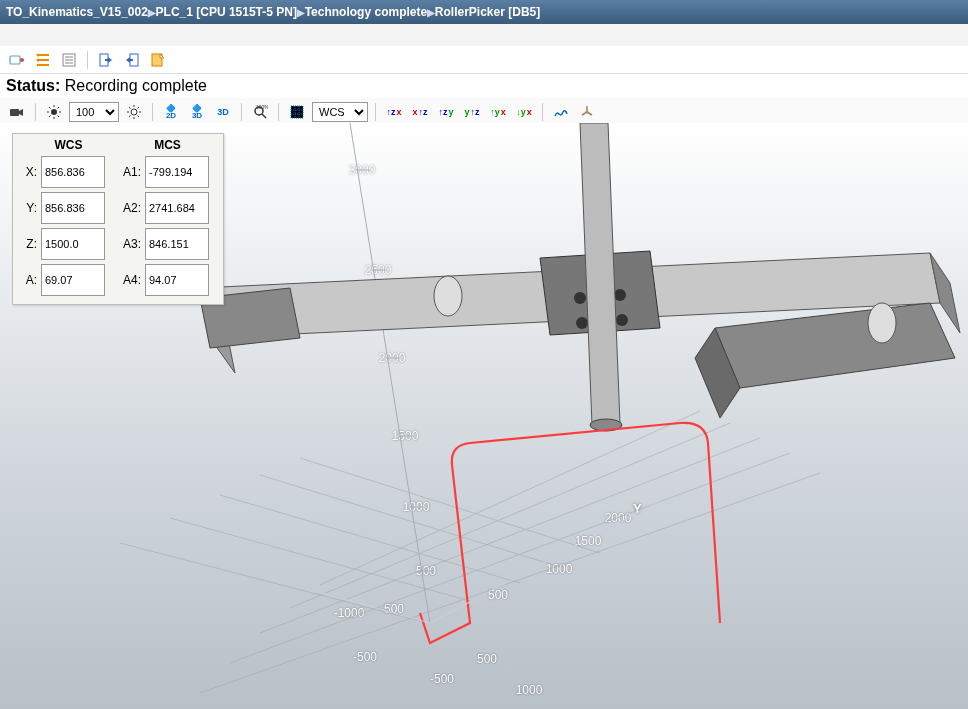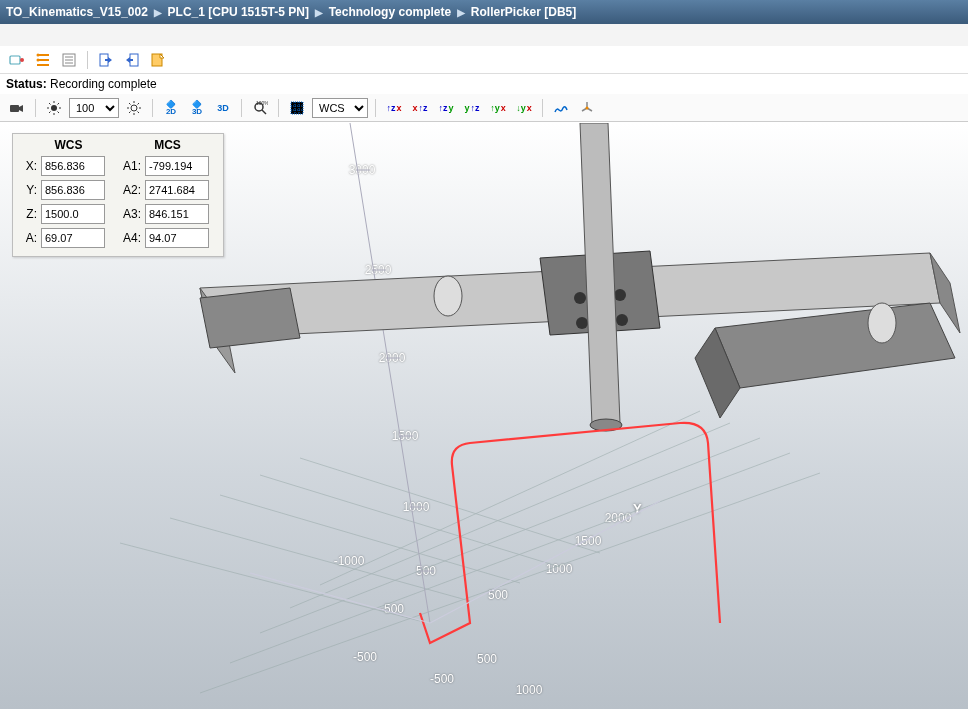--- a/index.html
+++ b/index.html
@@ -13,21 +13,20 @@
     position: relative;
   }
   .breadcrumb {
     background: linear-gradient(#5a7fa3, #3a5a7a);
     color: #fff;
     height: 24px;
     display: flex;
     align-items: center;
     padding: 0 6px;
     font-size: 12px;
-    gap: 6px;
     font-weight: 600;
   }
   .breadcrumb .sep { color: #cde; font-size: 10px; }
   .menubar { height: 22px; background: #f4f4f4; }
   .toolbar1 {
     height: 28px;
     display: flex;
     align-items: center;
     padding: 0 6px;
     gap: 4px;
@@ -36,21 +35,21 @@
   .tb-btn {
     width: 22px; height: 22px;
     display: flex; align-items: center; justify-content: center;
     border: 1px solid transparent;
     border-radius: 2px;
     cursor: pointer;
   }
   .tb-sep { width:1px; height:18px; background:#ccc; margin:0 3px; }
   .status-line {
     padding: 3px 6px;
-    font-size: 12px;
+    font-size: 16px;
   }
   .status-line .lbl { font-weight: bold; }
   .toolbar2 {
     height: 28px;
     display: flex;
     align-items: center;
     padding: 0 6px;
     gap: 4px;
     border-bottom: 1px solid #ccc;
     background: #fafafa;
@@ -89,21 +88,21 @@
   .coord-head .w { flex: 1; text-align: center; }
   .coord-row {
     display: flex;
     align-items: center;
     gap: 4px;
     margin-top: 4px;
   }
   .coord-row .lbl { width: 18px; text-align: right; font-size: 12px; }
   .coord-row input {
     width: 64px;
-    height: 20px;
+    height: 32px;
     font-size: 11px;
     border: 1px solid #999;
     padding: 0 3px;
     background: #fff;
   }
   .coord-row .lbl2 { width: 24px; text-align: right; margin-left: 8px; }
   .scene {
     position: absolute; inset: 0;
     z-index: 5;
   }
@@ -377,21 +376,21 @@
 
   <div class="tick" style="left:362px;top:47px">3000</div>
   <div class="tick" style="left:378px;top:147px">2500</div>
   <div class="tick" style="left:392px;top:235px">2000</div>
   <div class="tick" style="left:405px;top:313px">1500</div>
   <div class="tick" style="left:416px;top:384px">1000</div>
   <div class="tick" style="left:426px;top:448px">500</div>
   <div class="tick" style="left:442px;top:556px">-500</div>
   <div class="tick" style="left:365px;top:534px">-500</div>
   <div class="tick" style="left:392px;top:486px">-500</div>
-  <div class="tick" style="left:349px;top:438px">-1000</div>
+  <div class="tick" style="left:349px;top:490px">-1000</div>
 
   <div class="tick" style="left:498px;top:472px">500</div>
   <div class="tick" style="left:559px;top:446px">1000</div>
   <div class="tick" style="left:588px;top:418px">1500</div>
   <div class="tick" style="left:618px;top:395px">2000</div>
   <div class="tick" style="left:487px;top:536px">500</div>
   <div class="tick" style="left:529px;top:567px">1000</div>
 
 </div>
 

